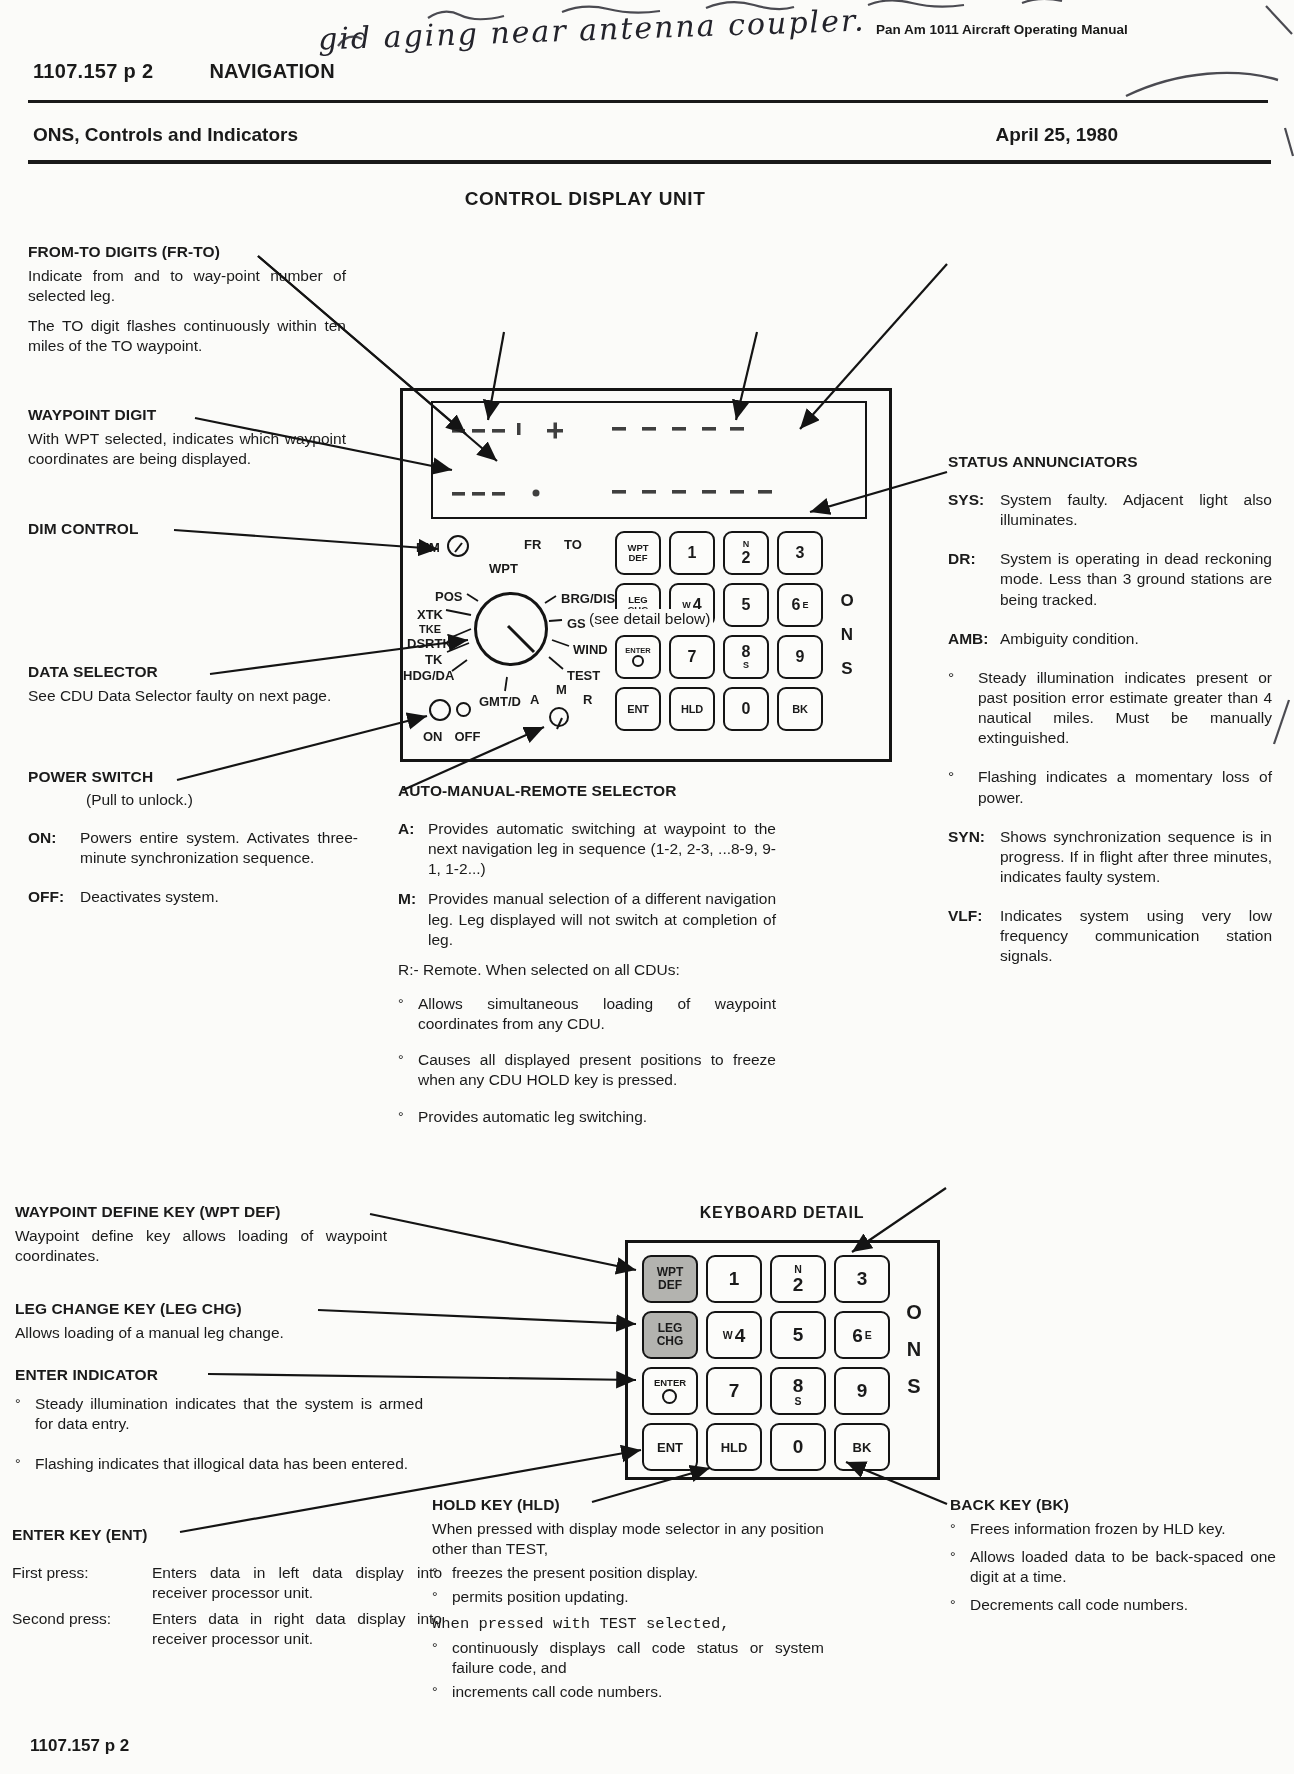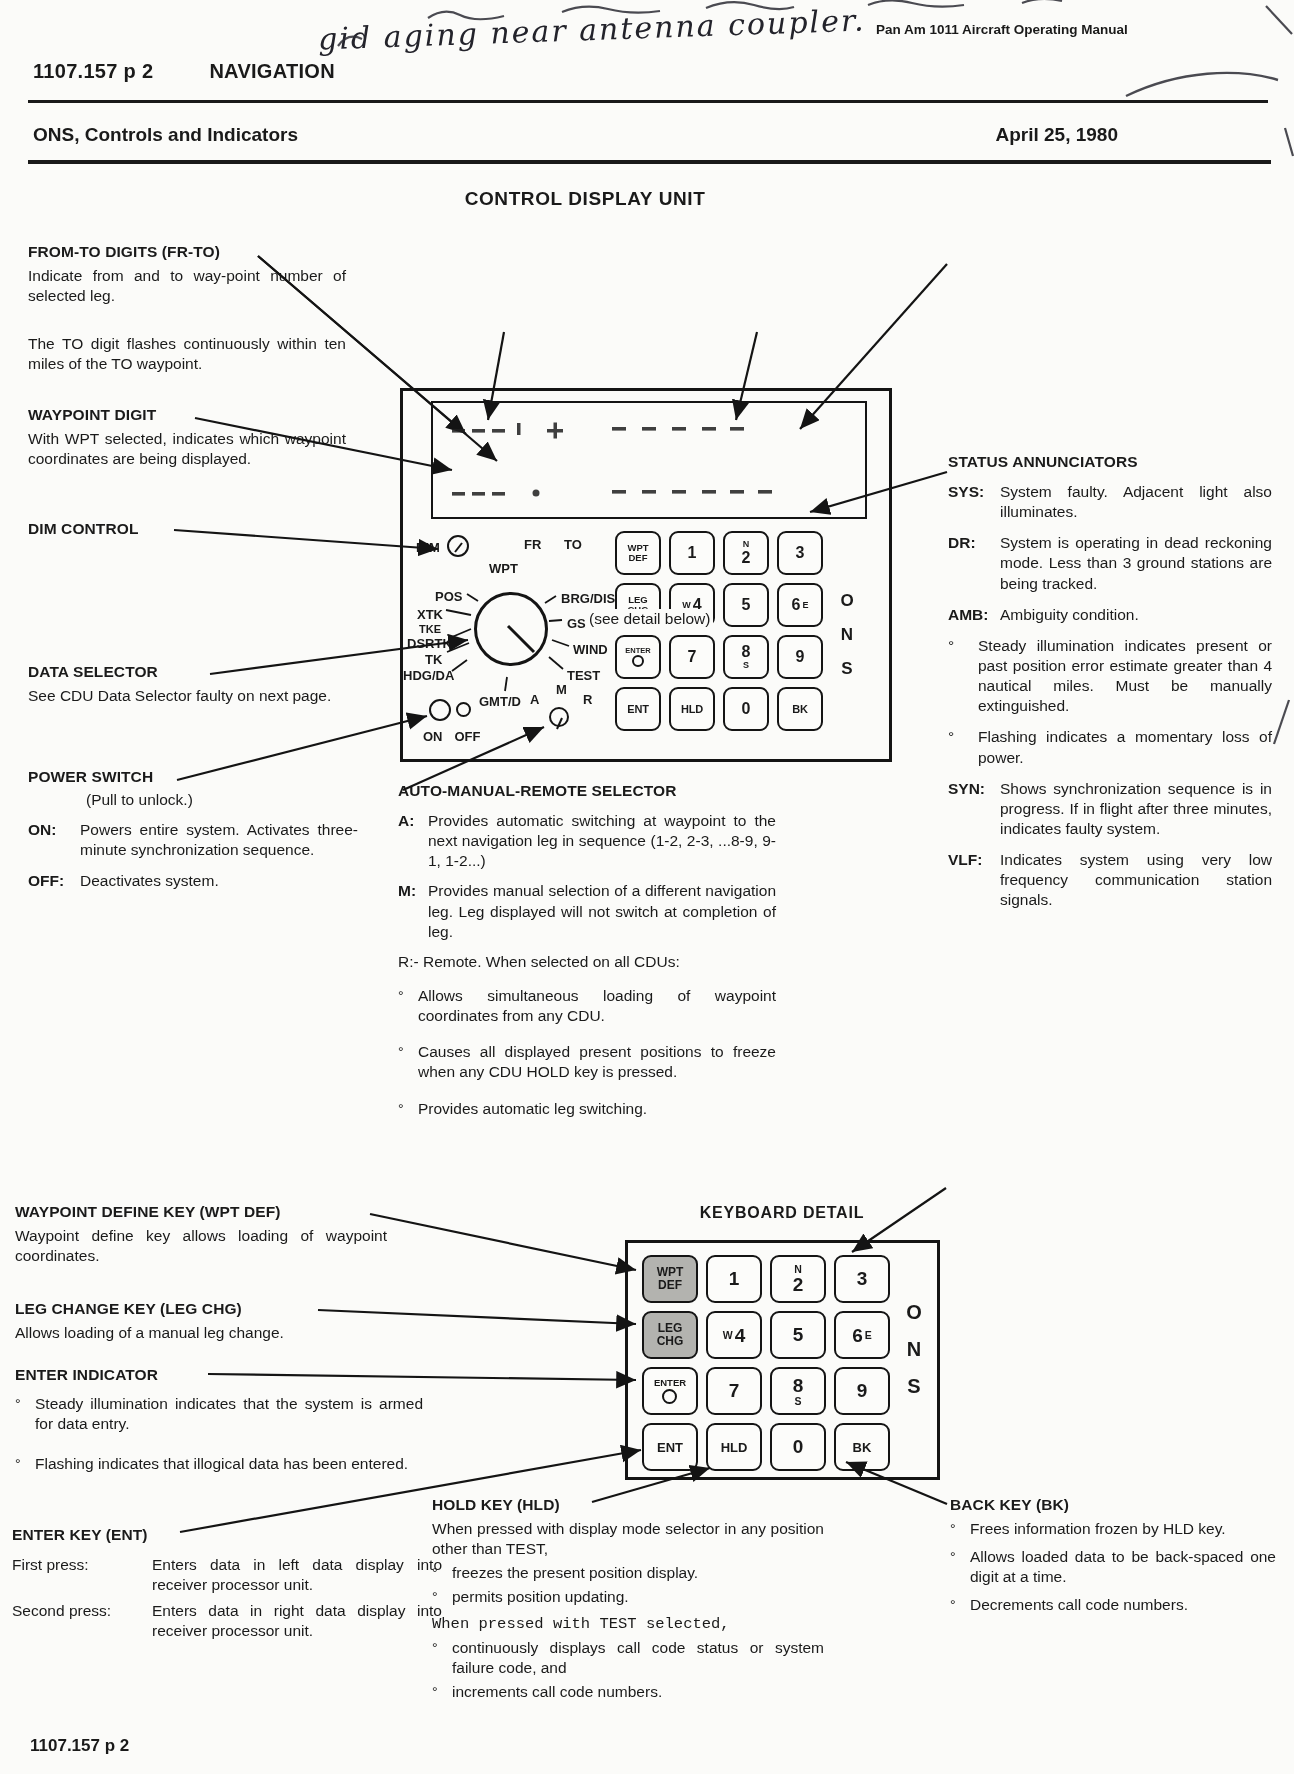--- a/index.html
+++ b/index.html
@@ -8,22 +8,22 @@
   .abs{position:absolute}
   .handwriting{font-family:"DejaVu Serif",serif;font-style:italic;font-size:30px;color:#23232b;transform:rotate(-2deg);letter-spacing:2px;white-space:nowrap}
   .manual-ref{font-size:13.5px;font-weight:bold;white-space:nowrap}
   .h-doc{font-size:20px;font-weight:bold;display:flex;gap:56px;letter-spacing:.3px}
   .h-sub{font-size:19px;font-weight:bold}
   .rule{background:#1a1a1a}
   .main-title{font-size:19px;font-weight:bold;letter-spacing:.6px;text-align:center}
   .btitle{font-size:15.5px;font-weight:bold;letter-spacing:.1px;margin-bottom:5px}
   .center{text-align:center}
   .body{font-size:15.5px;line-height:1.3;text-align:justify}
-  .para2{margin-top:28px}
-  .frow{display:flex;font-size:15.5px;line-height:1.3;margin-top:11px}
+  .para2{margin-top:10px}
+  .frow{display:flex;font-size:15.5px;line-height:1.3;margin-top:19px}
   .flab{flex:0 0 52px;font-weight:bold}
   .flab.w30{flex-basis:30px}
   .flab.w140{flex-basis:140px;font-weight:normal}
   .flab.norm{font-weight:normal}
   .ftext{flex:1;text-align:justify}
   .gap10{margin-top:10px}
   .bul{display:flex;font-size:15.5px;line-height:1.3;margin-top:10px}
   .bmark{flex:0 0 20px;font-size:14px;padding-top:1px}
   .btext{flex:1;text-align:justify}
   .psub{font-size:15.5px;margin:0 0 4px 58px}

